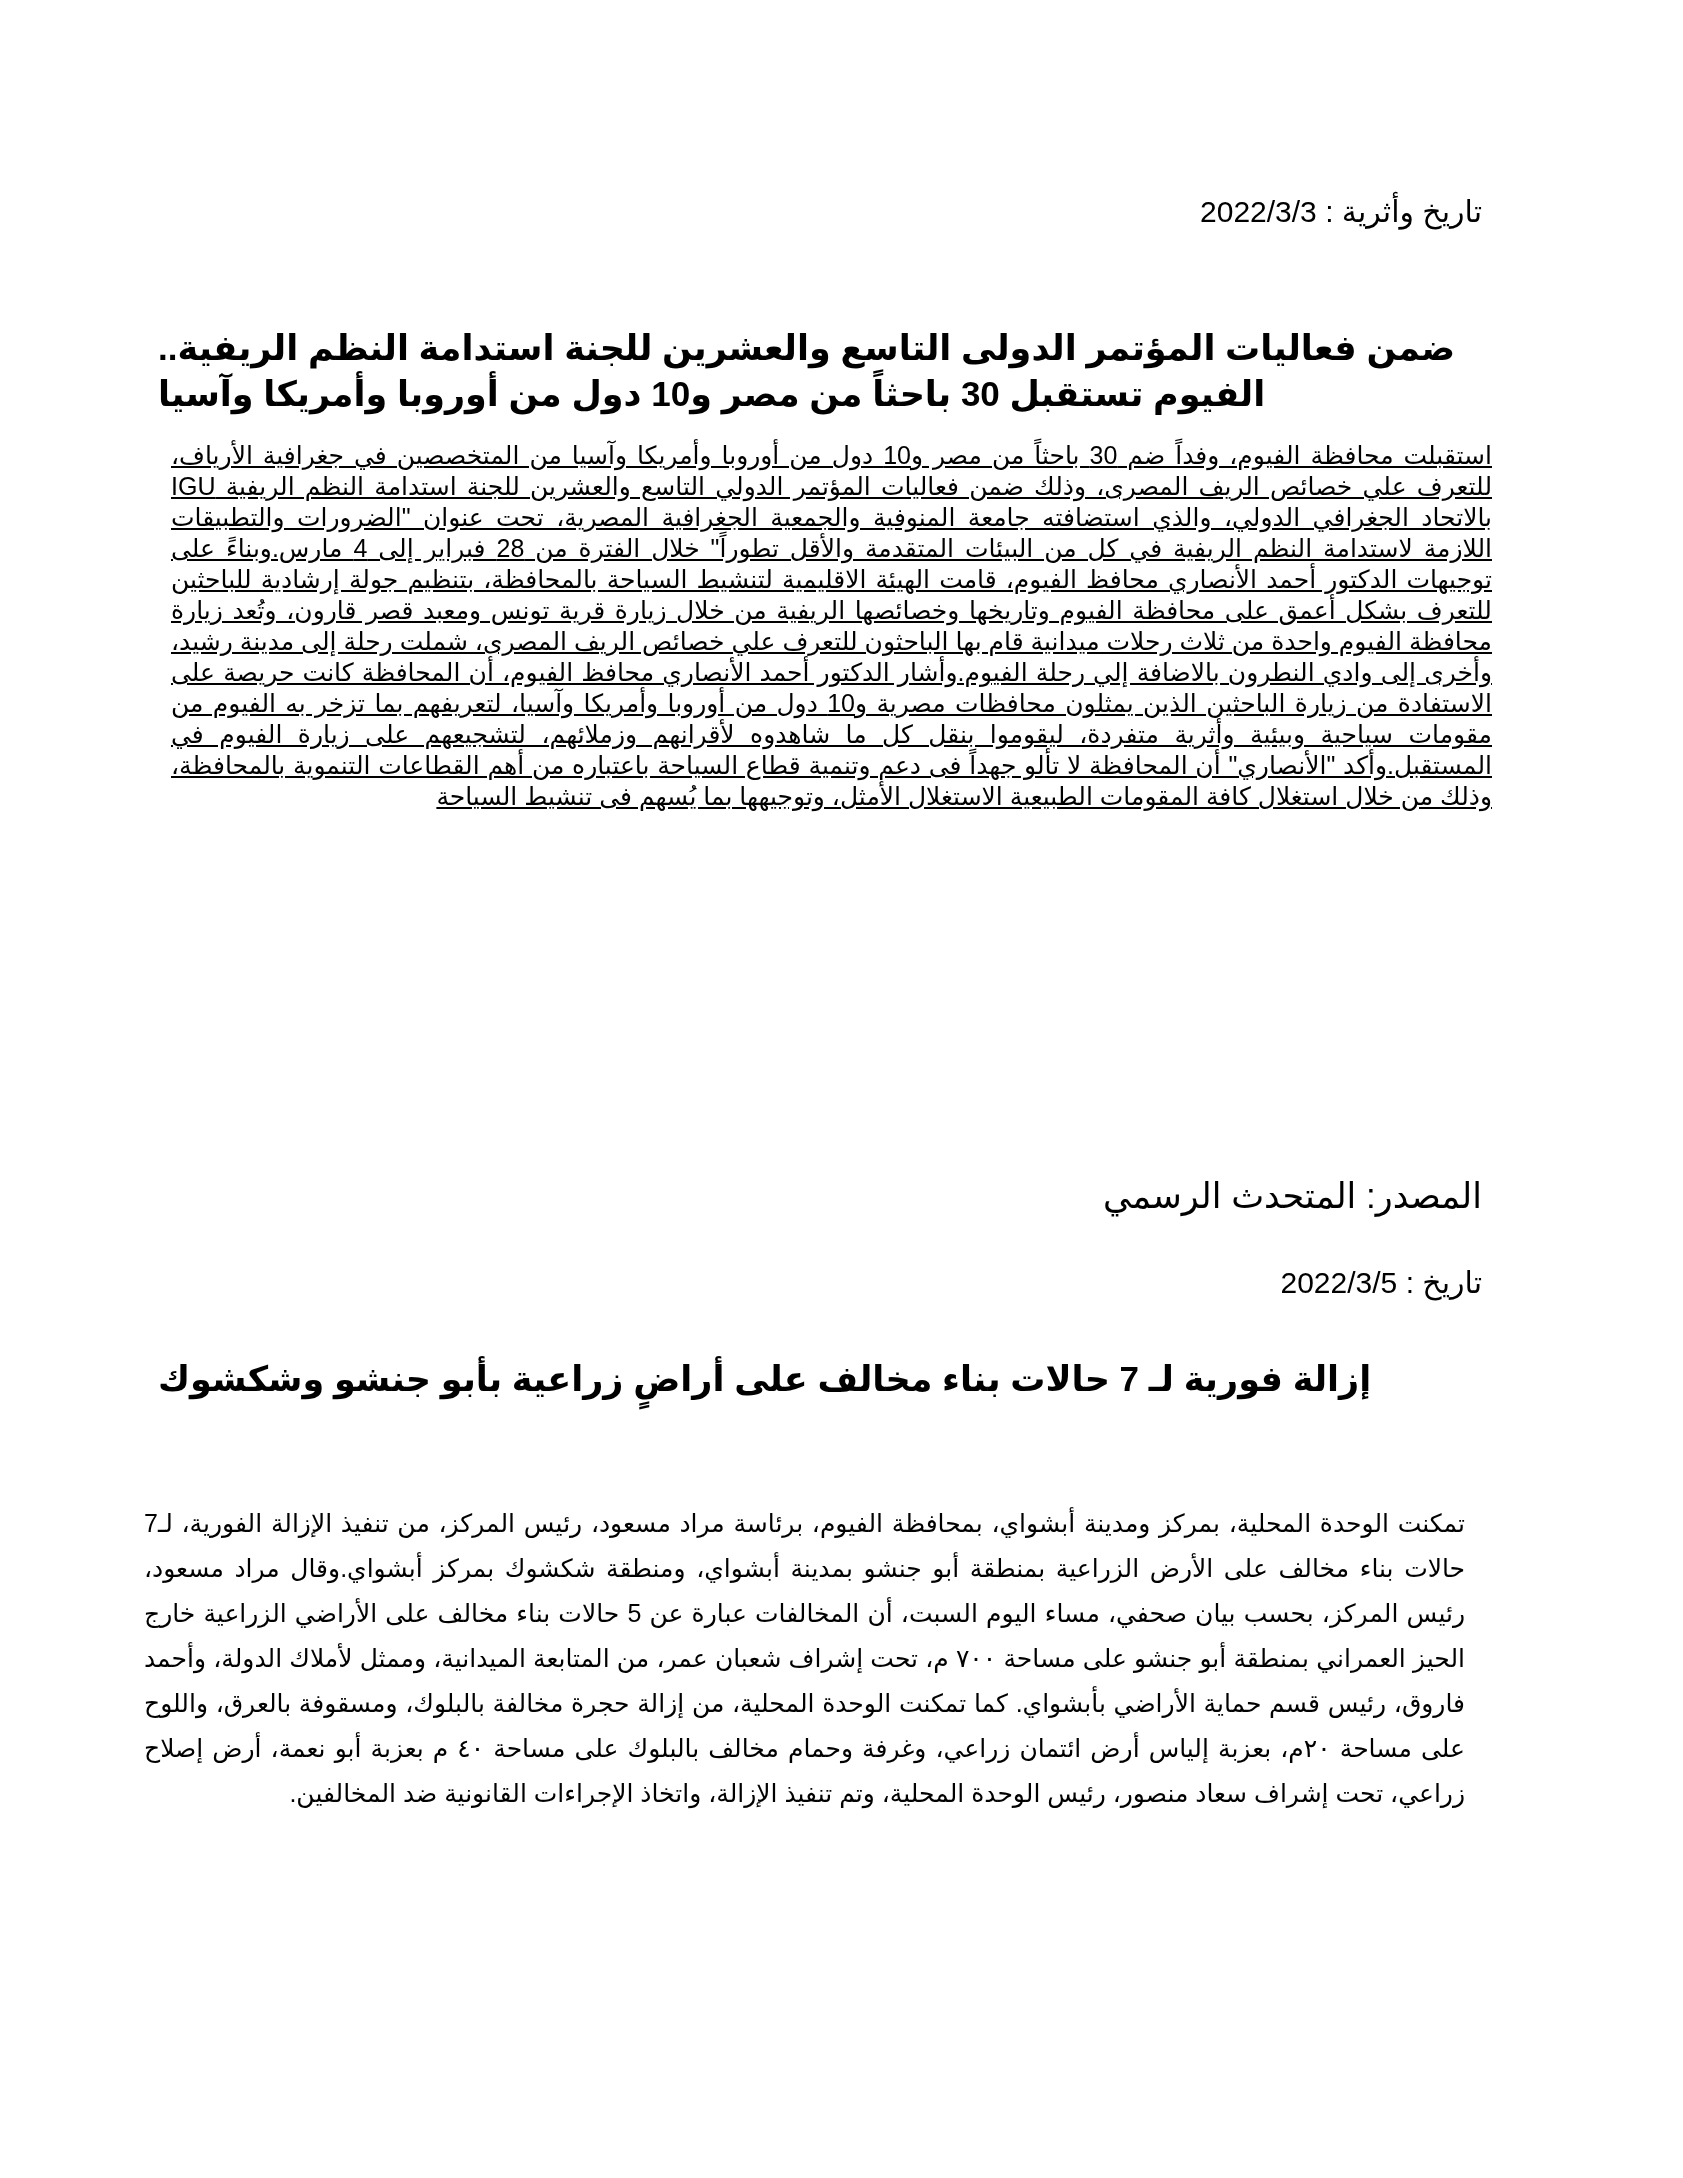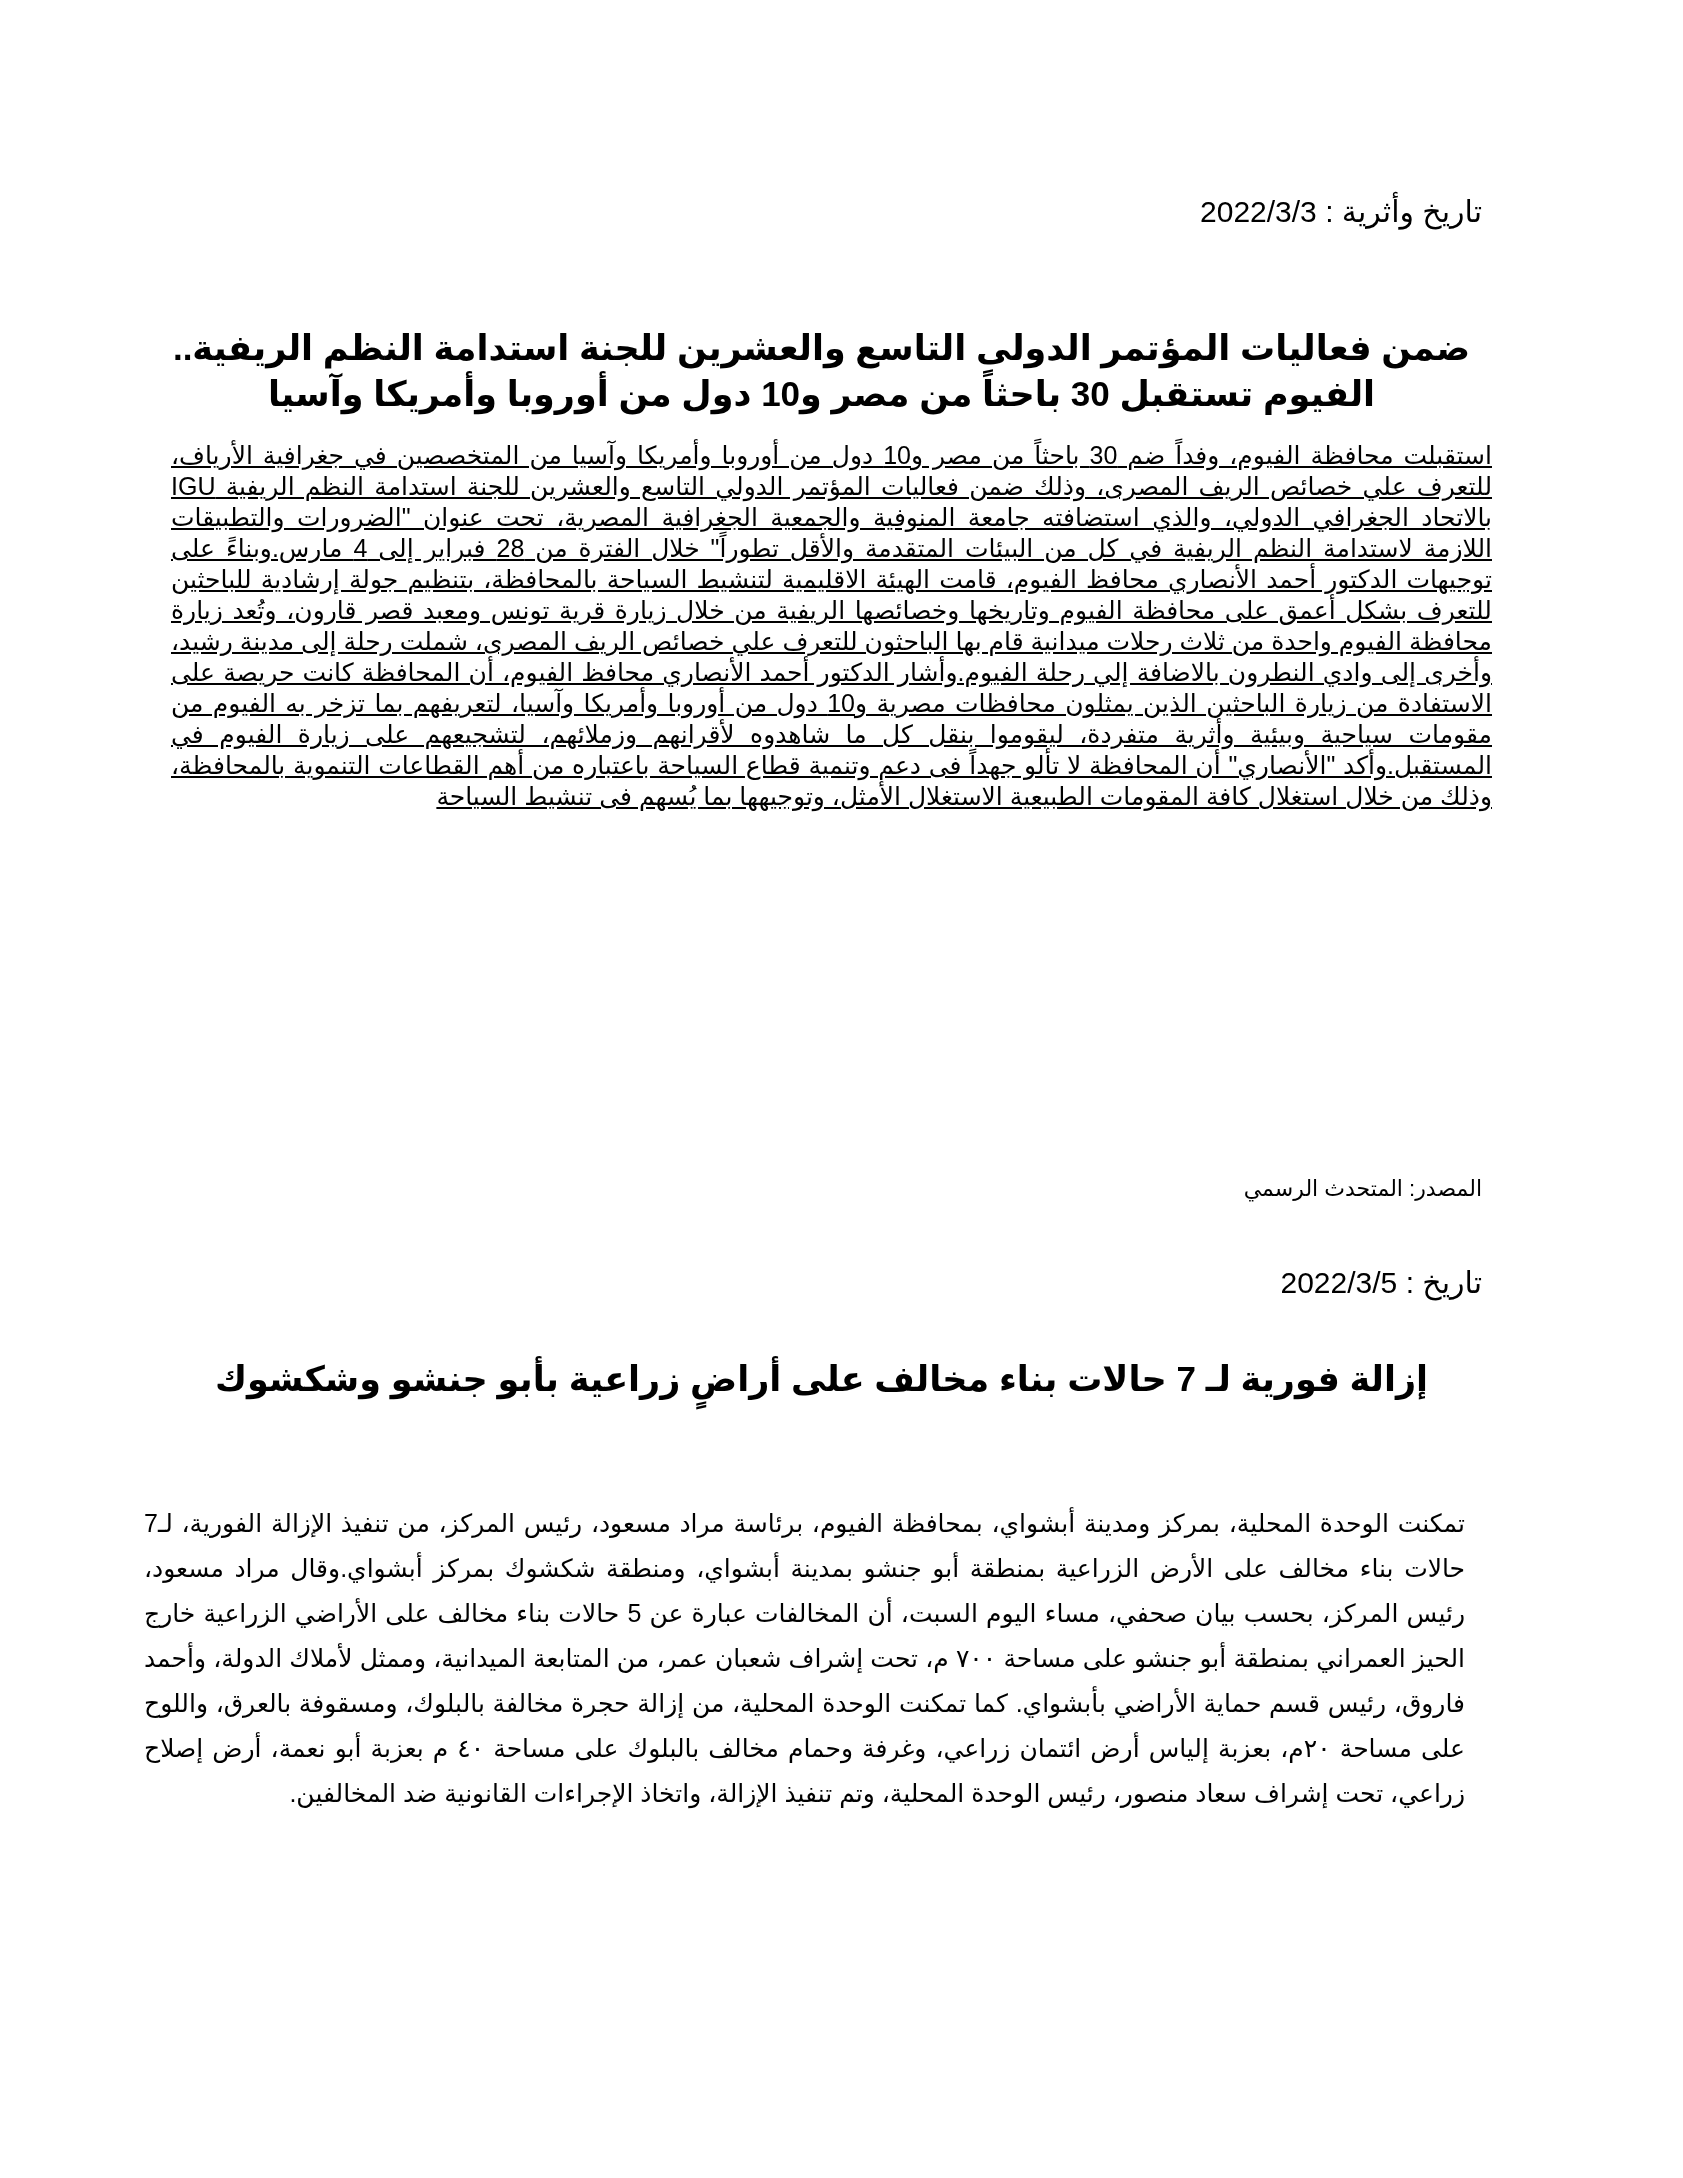--- a/index.html
+++ b/index.html
@@ -1,20 +1,20 @@
 <!DOCTYPE html>
 <html><head>
   <meta charset="utf-8">
   <style>
     html, body { margin: 0; padding: 0; background: #ffffff; }
     body { width: 1683px; height: 2178px; position: relative; overflow: hidden;
       font-family: "Liberation Sans", "DejaVu Sans", sans-serif; color: #000; }
     .page { position: absolute; left: 0; top: 0; width: 1683px; height: 2178px; }
     .meta { position: absolute; right: 201px; direction: rtl; font-size: 30px; white-space: nowrap; }
-    .title { position: absolute; left: 158px; width: 1327px; direction: rtl; text-align: center;
+    .title { position: absolute; left: 158px; width: 1327px; direction: rtl; text-align: left;
       font-weight: bold; font-size: 35px; line-height: 46px; }
     .body1 { position: absolute; left: 171px; width: 1321px; top: 440px; direction: rtl;
       text-align: justify; text-align-last: right; font-size: 25px; line-height: 31px; text-decoration: underline; }
     .body2 { position: absolute; left: 144px; width: 1321px; top: 1501px; direction: rtl;
       text-align: justify; text-align-last: right; font-size: 25px; line-height: 45px; }
     .body1 p, .body2 p { margin: 0; }
   </style>
 </head>
 <body>
 
@@ -27,21 +27,21 @@
 
   <div class="title" style="top:325px;">
     <div>ضمن فعاليات المؤتمر الدولى التاسع والعشرين للجنة استدامة النظم الريفية..</div>
     <div>الفيوم تستقبل 30 باحثاً من مصر و10 دول من أوروبا وأمريكا وآسيا</div>
   </div>
 
   <div class="body1">
     <p>استقبلت محافظة الفيوم، وفداً ضم 30 باحثاً من مصر و10 دول من أوروبا وأمريكا وآسيا من المتخصصين في جغرافية الأرياف، للتعرف علي خصائص الريف المصرى، وذلك ضمن فعاليات المؤتمر الدولي التاسع والعشرين للجنة استدامة النظم الريفية IGU بالاتحاد الجغرافي الدولي، والذي استضافته جامعة المنوفية والجمعية الجغرافية المصرية، تحت عنوان "الضرورات والتطبيقات اللازمة لاستدامة النظم الريفية في كل من البيئات المتقدمة والأقل تطوراً" خلال الفترة من 28 فبراير إلى 4 مارس.وبناءً على توجيهات الدكتور أحمد الأنصاري محافظ الفيوم، قامت الهيئة الاقليمية لتنشيط السياحة بالمحافظة، بتنظيم جولة إرشادية للباحثين للتعرف بشكل أعمق على محافظة الفيوم وتاريخها وخصائصها الريفية من خلال زيارة قرية تونس ومعبد قصر قارون، وتُعد زيارة محافظة الفيوم واحدة من ثلاث رحلات ميدانية قام بها الباحثون للتعرف علي خصائص الريف المصرى، شملت رحلة إلى مدينة رشيد، وأخرى إلى وادي النطرون بالاضافة إلي رحلة الفيوم.وأشار الدكتور أحمد الأنصاري محافظ الفيوم، أن المحافظة كانت حريصة على الاستفادة من زيارة الباحثين الذين يمثلون محافظات مصرية و10 دول من أوروبا وأمريكا وآسيا، لتعريفهم بما تزخر به الفيوم من مقومات سياحية وبيئية وأثرية متفردة، ليقوموا بنقل كل ما شاهدوه لأقرانهم وزملائهم، لتشجيعهم على زيارة الفيوم في المستقبل.وأكد "الأنصاري" أن المحافظة لا تألو جهداً فى دعم وتنمية قطاع السياحة باعتباره من أهم القطاعات التنموية بالمحافظة، وذلك من خلال استغلال كافة المقومات الطبيعية الاستغلال الأمثل، وتوجيهها بما يُسهم فى تنشيط السياحة</p>
   </div>
 
-  <div class="meta" style="top:1176px; font-size:22px;">
+  <div class="meta" style="top:1176px; font-size:35px;">
     <span>المصدر:</span>
     <span>المتحدث الرسمي</span>
   </div>
 
   <div class="meta" style="top:1245px;margin-top:20px;">
     <span>تاريخ :</span>
     <span>2022/3/5</span>
   </div>
 
   <div class="title" style="top:1352px; line-height:53px;">

